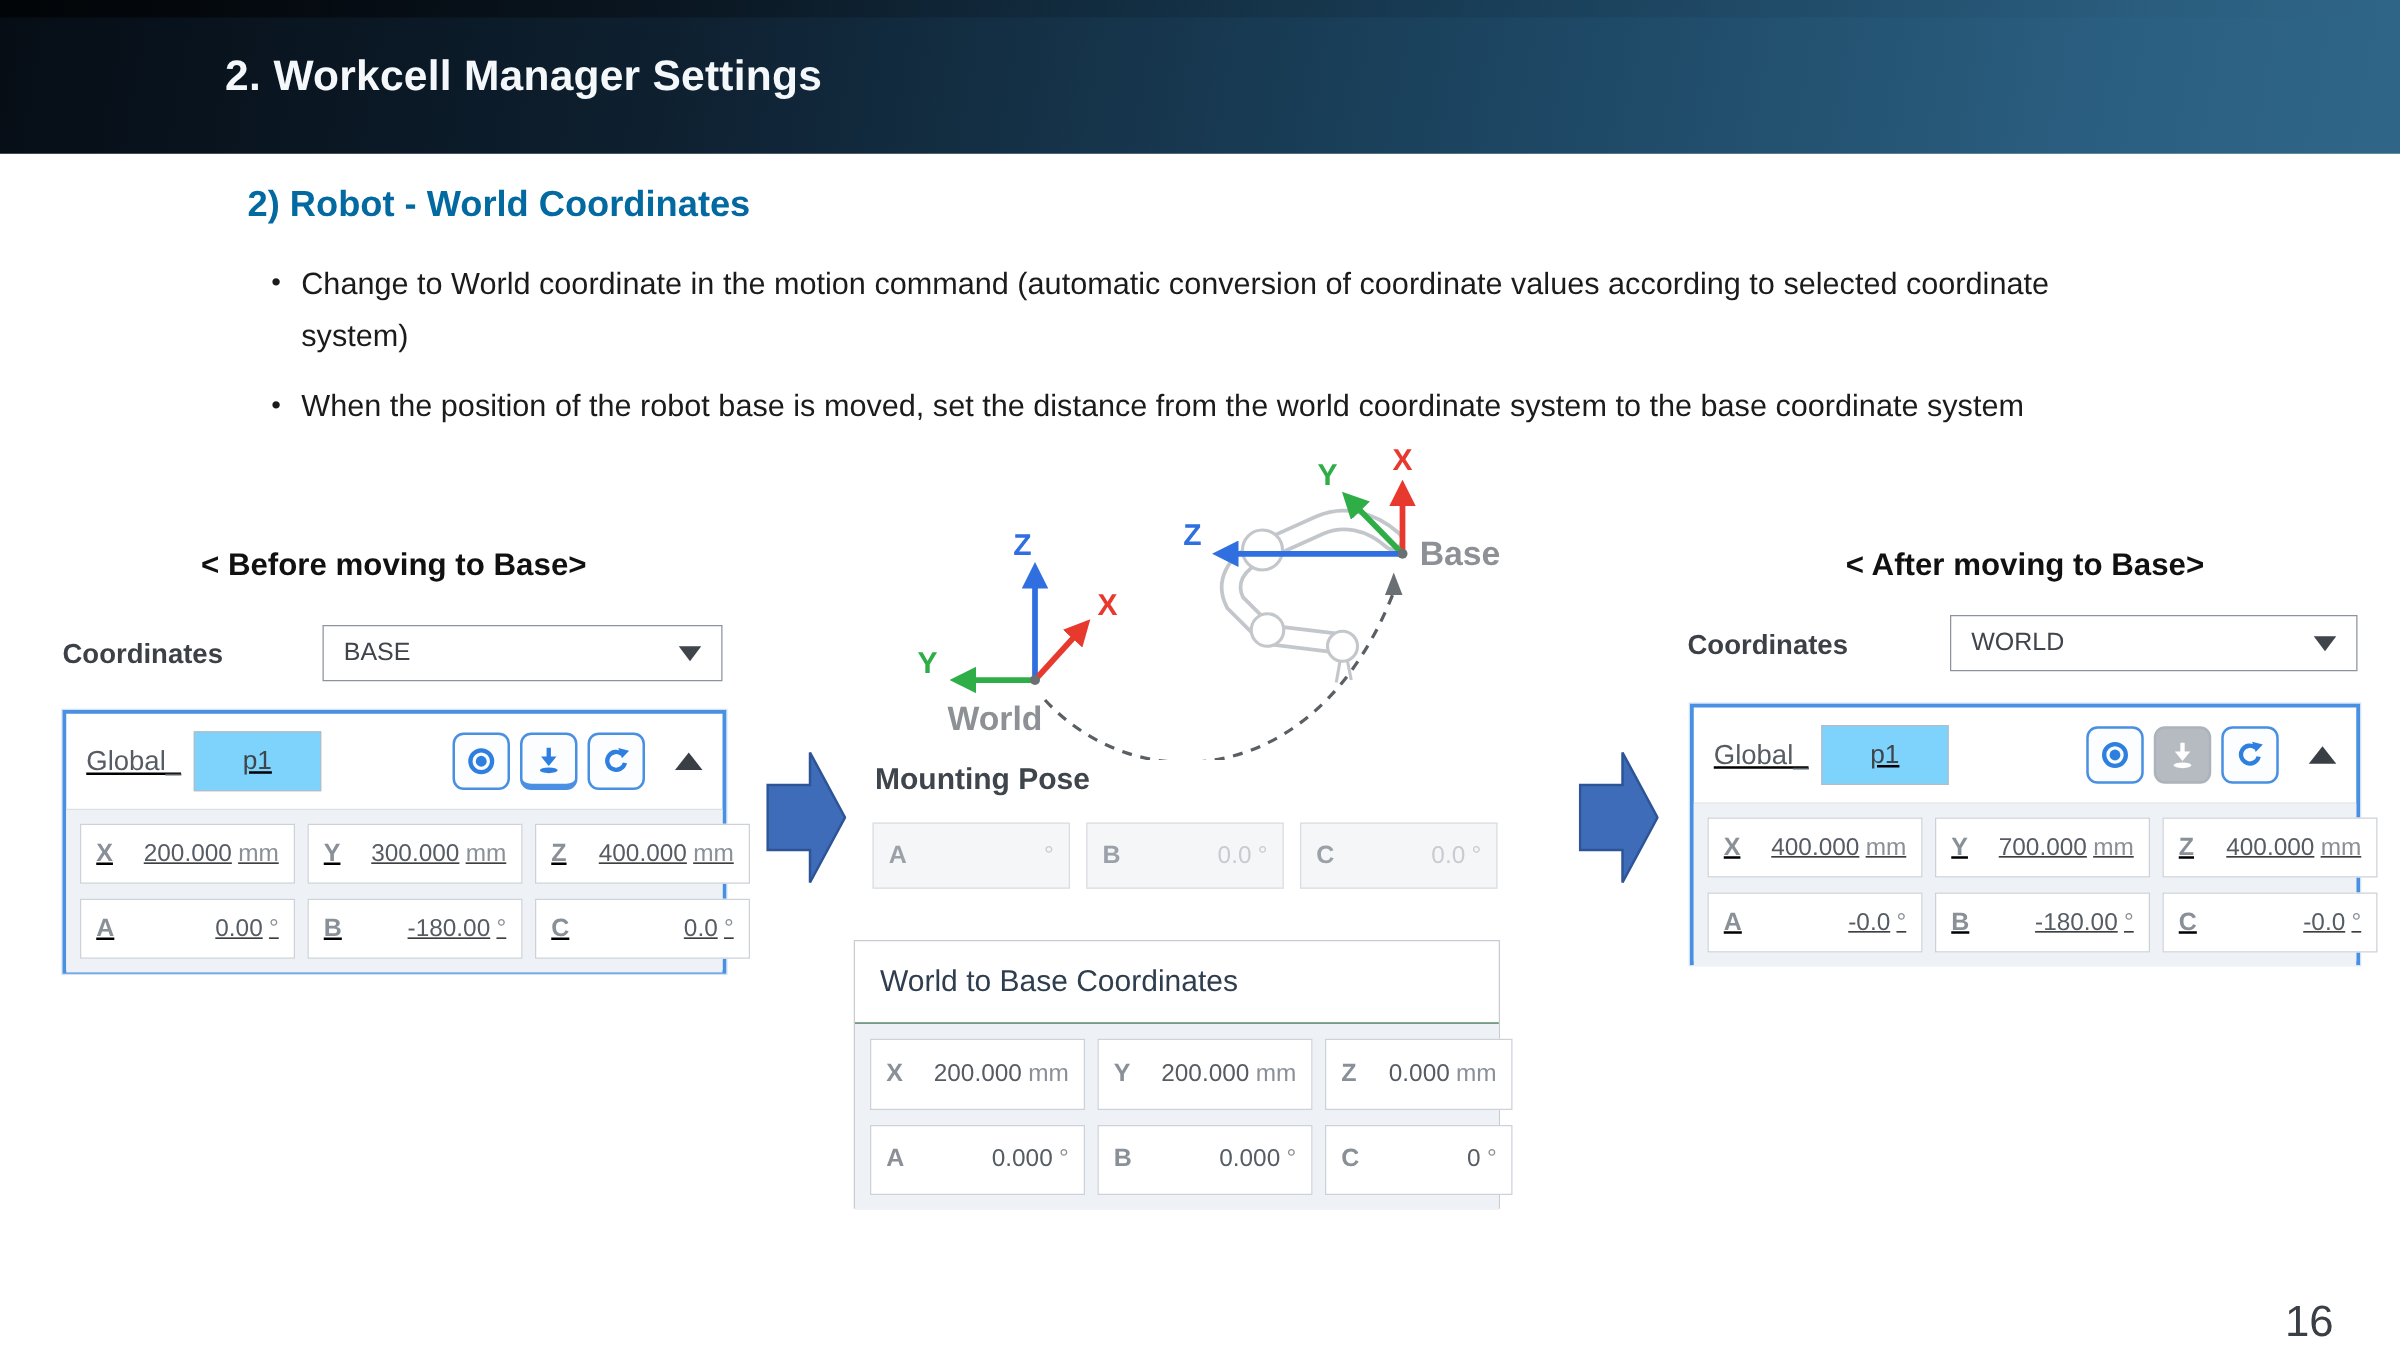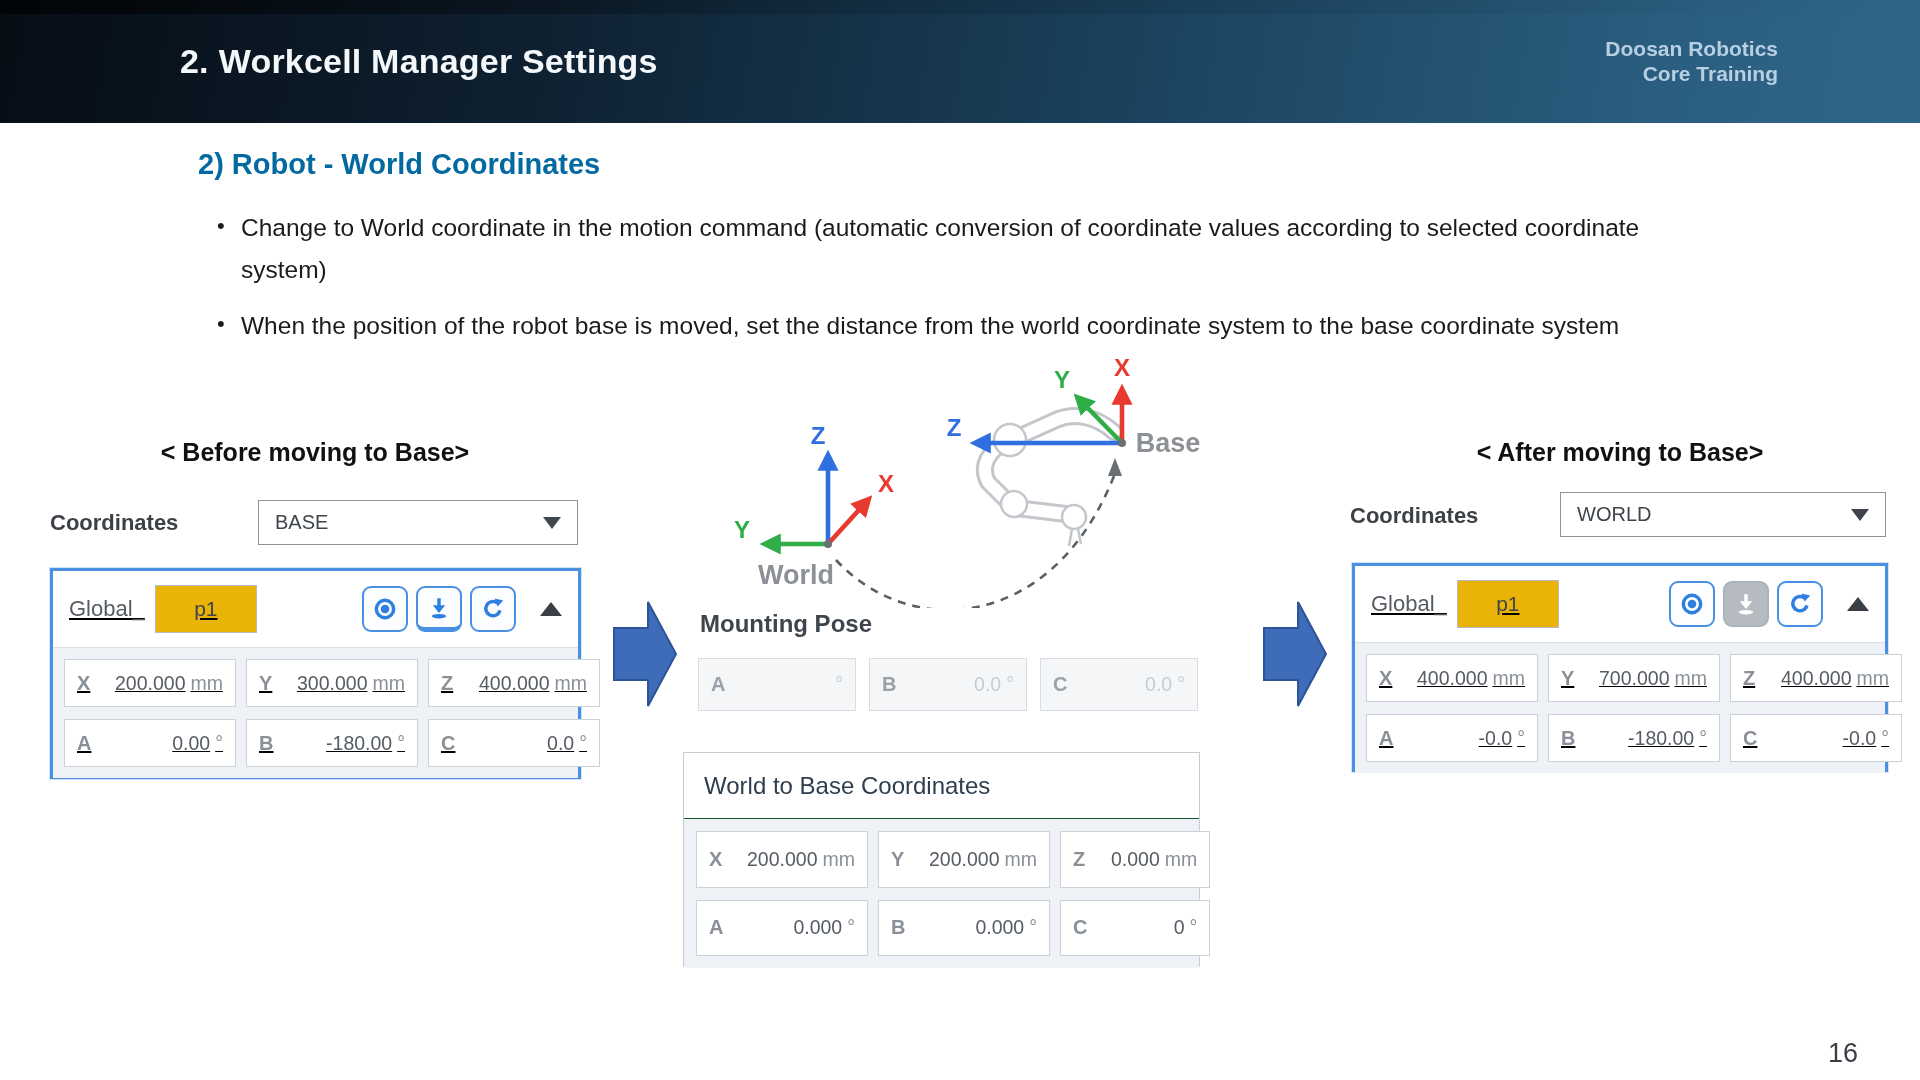--- a/index.html
+++ b/index.html
@@ -47,21 +47,21 @@
   .caret-down{width:0;height:0;border-left:9px solid transparent;border-right:9px solid transparent;border-top:12px solid #3f454b;}
   
   .point-panel{
     position:absolute;background:#ffffff;border:3px solid #4a90e2;box-sizing:border-box;
     box-shadow:0 0 0 1px rgba(74,144,226,.25);
     text-decoration:underline;
   }
   .pp-top{height:76px;display:flex;align-items:center;padding:0 16px;border-bottom:1px solid #dcdfe4;}
   .pp-global{font-size:22px;color:#565c63;}
   .pp-name{
-    width:100px;height:46px;margin-left:10px;border:1.6px solid #b6bcc4;background:#eab308;
+    width:100px;height:46px;margin-left:10px;border:1.6px solid #b6bcc4;background:#7dd3fc;
     display:flex;align-items:center;justify-content:center;font-size:21px;color:#3f454b;
   }
   .pp-btns{margin-left:auto;display:flex;align-items:center;gap:8px;}
   .icon-btn{
     width:46px;height:46px;border-radius:9px;border:2px solid #4a90e2;background:#fbfdff;
     color:#2e7fe0;display:flex;align-items:center;justify-content:center;padding:0;cursor:pointer;
   }
   .icon-btn.pressed{border-bottom-width:5px;}
   .icon-btn.disabled{background:#b6bbc2;border-color:#adb3ba;color:#ffffff;cursor:default;}
   .icon-btn svg{display:block;}
@@ -96,35 +96,31 @@
   }
   .wtb-title{height:66px;display:flex;align-items:center;padding-left:20px;
     font-size:24px;font-weight:400;color:#2f3e4e;border-bottom:1px solid #14532d;box-sizing:border-box;}
   .wtb-grid{background:#eef1f5;height:149px;box-sizing:border-box;padding:12px;
     display:grid;grid-template-columns:1fr 1fr 1fr;grid-auto-rows:1fr;gap:12px 10px;}
   
   .flow-arrow{position:absolute;width:64px;height:112px;}
   .flow-arrow.left{left:613px;top:598px;}
   .flow-arrow.right{left:1263px;top:598px;}
   
-  .page-number{position:absolute;left:1828px;top:1038px;font-size:27px;color:#3a3f45;}
+  .page-number{position:absolute;left:1828px;top:1038px;font-size:35px;color:#3a3f45;}
 </style>
 </head>
 <body>
 
 <div class="slide">
 
   <div class="header">
     <div class="header-title">
       <span class="num">2.</span>
       <span class="txt">Workcell Manager Settings</span>
-    </div>
-    <div class="brand">
-      <span>Doosan Robotics</span>
-      <span>Core Training</span>
     </div>
   </div>
 
   <div class="section-title">2) Robot - World Coordinates</div>
   <div class="bullets">
     <div class="li">Change to World coordinate in the motion command (automatic conversion of coordinate values according to selected coordinate system)</div>
     <div class="li">When the position of the robot base is moved, set the distance from the world coordinate system to the base coordinate system</div>
   </div>
 
   <div class="caption before">&lt; Before moving to Base&gt;</div>

